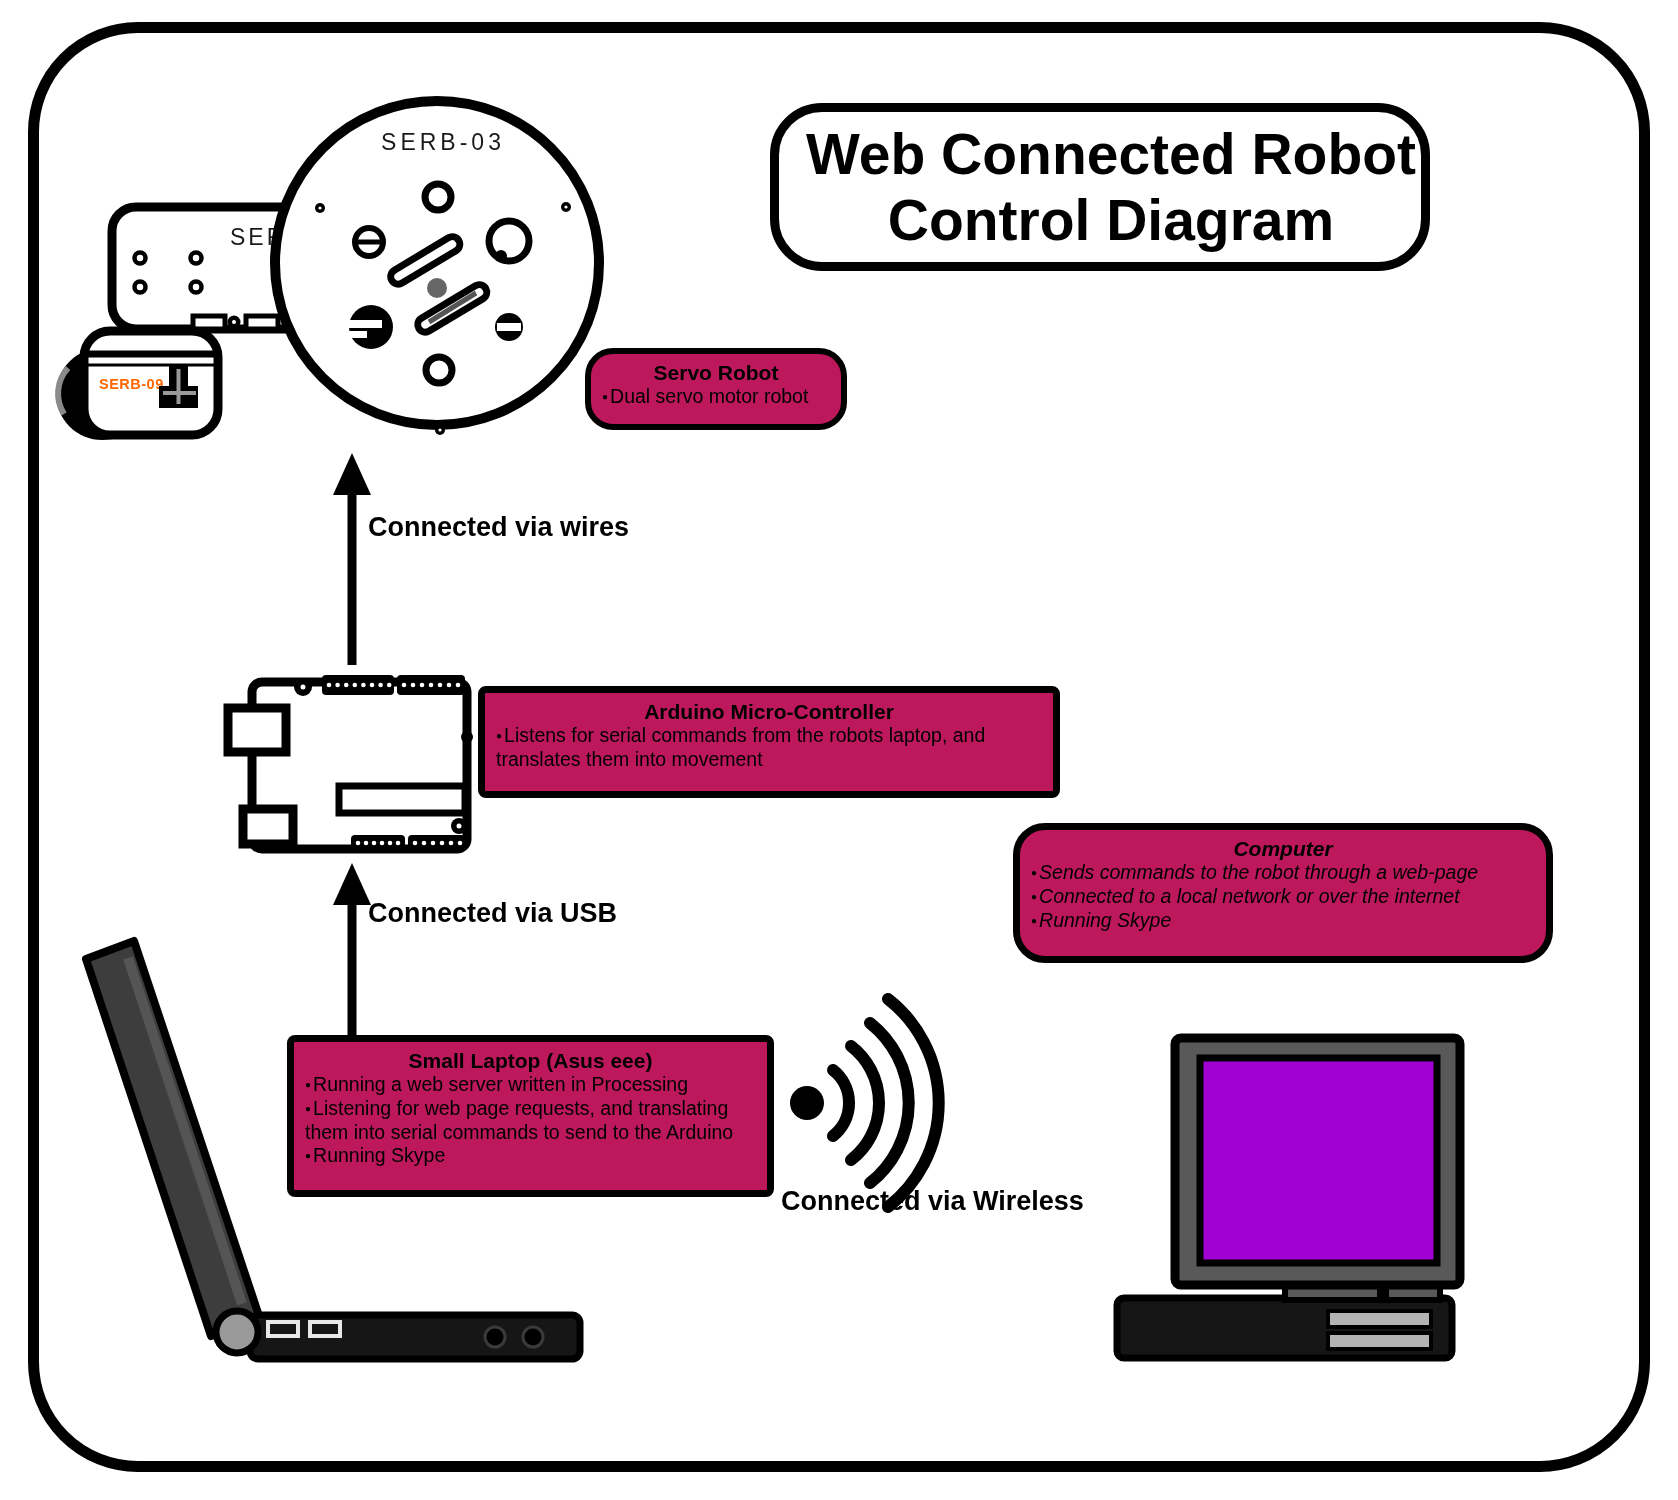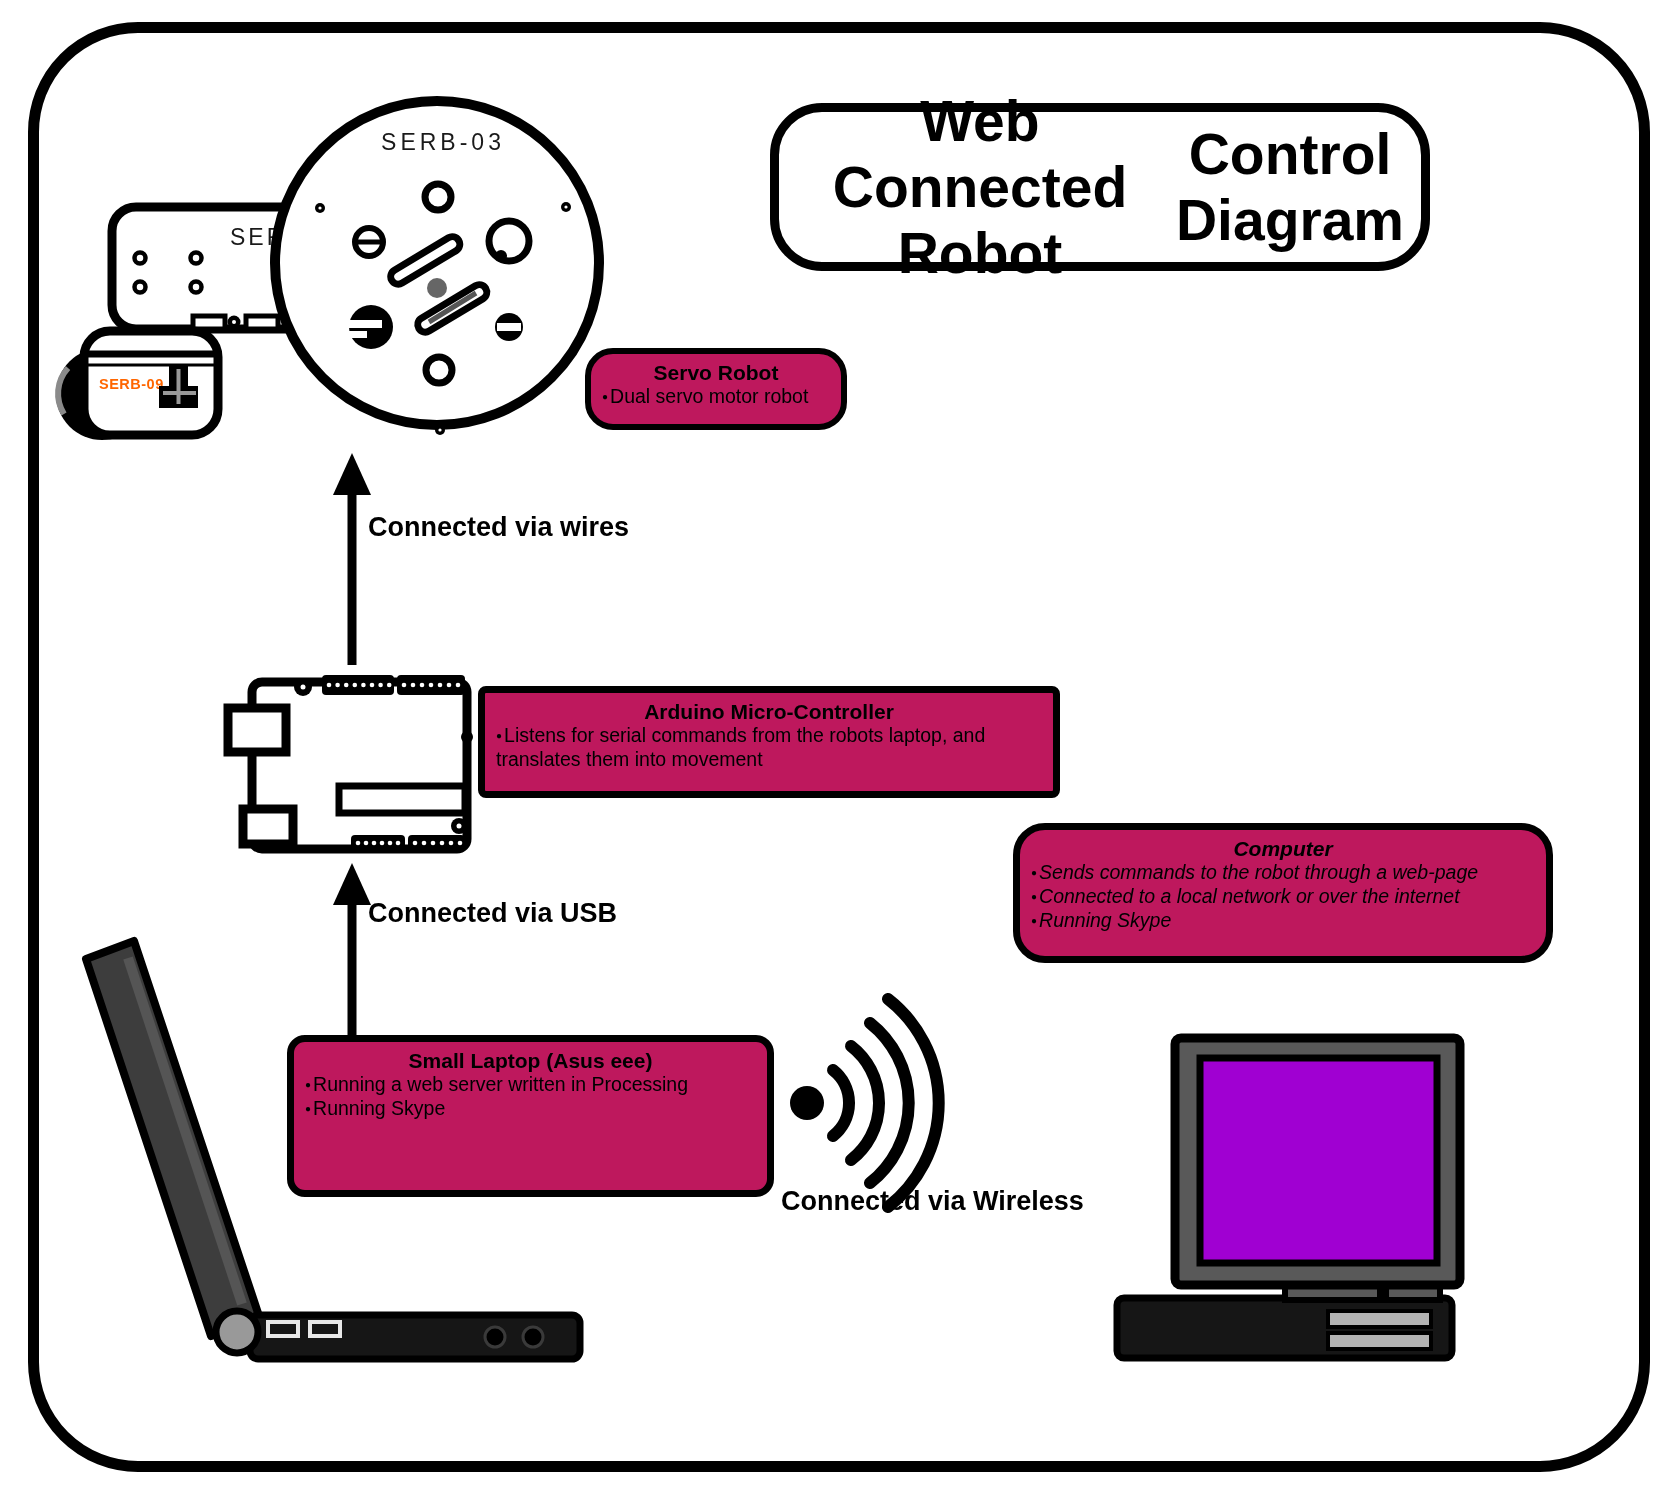--- a/index.html
+++ b/index.html
@@ -11,35 +11,35 @@
   .outer-border {
     position:absolute; left:28px; top:22px; width:1622px; height:1450px;
     border:11px solid #000; border-radius:110px;
   }
   .art { position:absolute; left:0; top:0; }
   .svgtext { font-family:"Liberation Sans", sans-serif; }
 
   .title-box {
     position:absolute; left:770px; top:103px; width:660px; height:168px;
     border:9px solid #000; border-radius:52px; background:#fff;
-    display:flex; flex-direction:row; justify-content:center; align-items:center;
+    display:flex; flex-direction:column; justify-content:center; align-items:center;
     font-size:57px; font-weight:bold; line-height:1.16; text-align:center;padding-left:22px;
   }
 
   .label-box {
     position:absolute; background:#be185d; border:7px solid #000000;
   }
   .label-box h2 { margin:7px 8px 1px; text-align:center; font-size:21px; line-height:1.1; }
   .label-box ul { list-style:none; margin:1px 0 0; padding:0 10px 0 11px; }
   .label-box li { font-size:19.5px; line-height:1.22; }
   .label-box li::before { content:"●"; font-size:10px; vertical-align:3px; margin-right:2px; }
 
   .box-servo    { left:585px;  top:348px; width:262px; height:82px;  border-radius:28px; border-width:6px; }
   .box-arduino  { left:478px;  top:658px; width:582px; height:112px; border-radius:8px;margin-top:28px; }
-  .box-laptop   { left:287px;  top:1035px; width:487px; height:162px; border-radius:18px; }
+  .box-laptop   { left:287px;  top:1035px; width:487px; height:162px; border-radius:8px; }
   .box-computer { left:1013px; top:823px; width:540px; height:140px; border-radius:32px;font-style:italic; }
 
   .conn-label { position:absolute; font-size:27px; font-weight:bold; white-space:nowrap; }
   .conn-wires    { left:368px; top:512px; }
   .conn-usb      { left:368px; top:898px; }
   .conn-wireless { left:781px; top:1186px; }
 </style>
 </head>
 <body>
 
@@ -204,20 +204,21 @@
     <h2>Arduino Micro-Controller</h2>
     <ul>
       <li>Listens for serial commands from the robots laptop, and translates them into movement</li>
     </ul>
   </div>
 
   <div class="label-box box-laptop">
     <h2>Small Laptop (Asus eee)</h2>
     <ul>
       <li>Running a web server written in Processing</li>
+      <li>Listening for web page requests, and translating them into serial commands to send to the Arduino</li>
       <li>Running Skype</li>
     </ul>
   </div>
 
   <div class="label-box box-computer">
     <h2>Computer</h2>
     <ul>
       <li>Sends commands to the robot through a web-page</li>
       <li>Connected to a local network or over the internet</li>
       <li>Running Skype</li>

